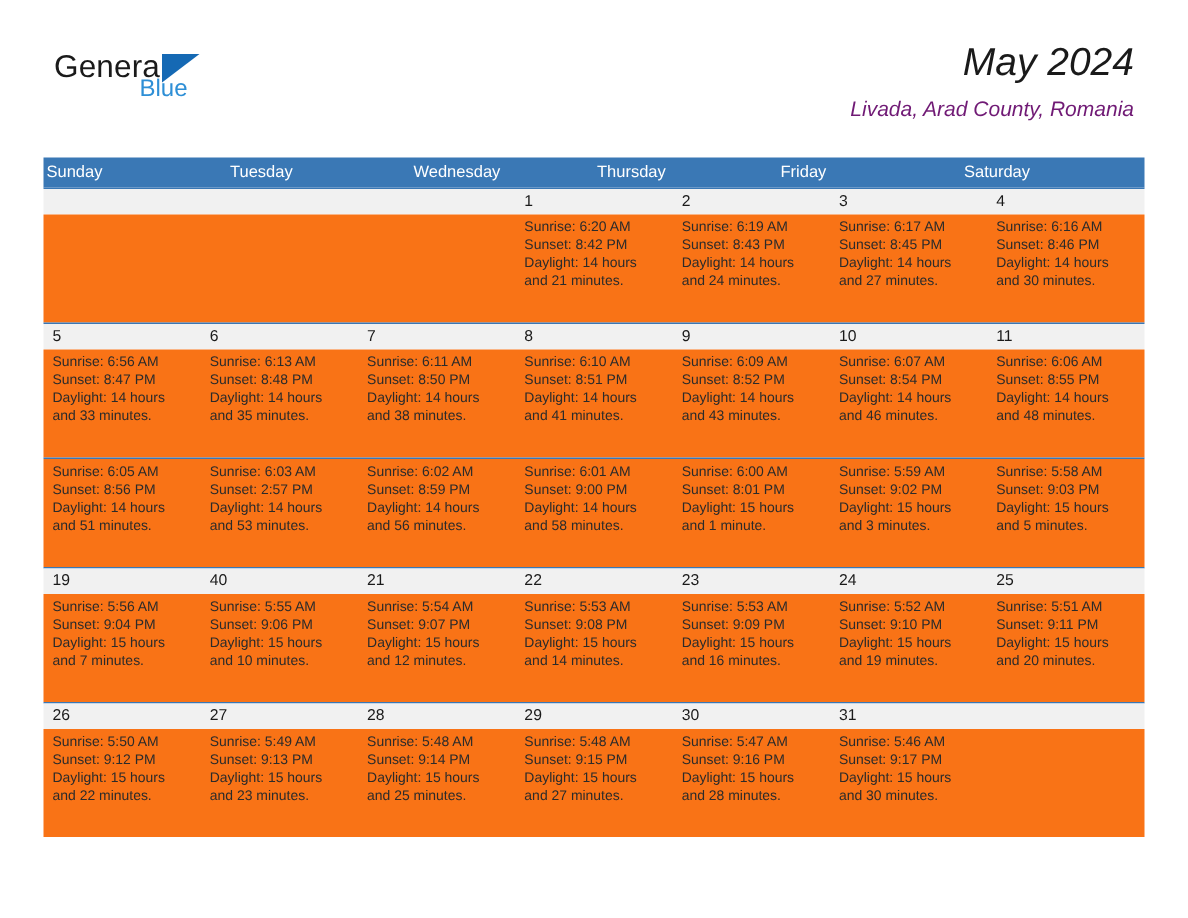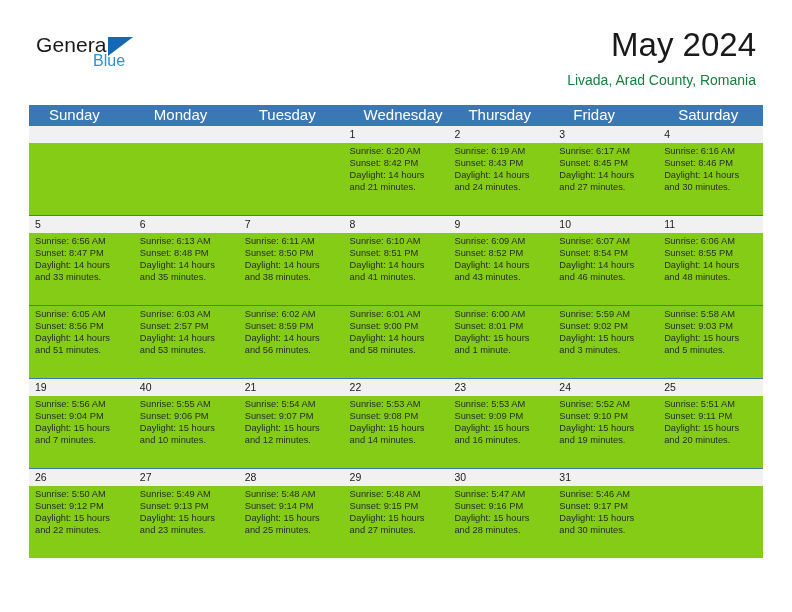--- a/index.html
+++ b/index.html
@@ -57,50 +57,52 @@
     margin-top: -3px;
     margin-left: 57px;
   }
   .title-block {
     position: absolute;
     right: 36px;
     top: 28px;
     text-align: right;
   }
   .cal-title {
-    font-size: 33px;
+    font-size: 26px;
     color: #1a1a1a;
     line-height: 1.05;
     white-space: nowrap;
+    font-style: italic;
   }
   .cal-subtitle {
     font-size: 14px;
-    color: #15803d;
+    color: #701a75;
     margin-top: 9px;
     white-space: nowrap;
+    font-style: italic;
   }
 
   
   .calendar {
     position: absolute;
     left: 29px;
     top: 105px;
     width: 734px;
   }
   .weekday-header {
     display: flex;
     background: #3a78b5;
     height: 20px;
   }
   .weekday-cell {
     flex: 1 1 0;
     color: #ffffff;
-    font-size: 15px;
+    font-size: 11px;
     line-height: 20px;
-    padding-left: 20px;
+    padding-left: 2px;
     box-sizing: border-box;
     white-space: nowrap;
   }
 
   .week {
     position: relative;
     border-top: 1px solid #3a78b5;
   }
   .week:first-of-type {
     border-top: none;
@@ -113,21 +115,21 @@
   .daynum {
     flex: 1 1 0;
     font-size: 10.5px;
     line-height: 17px;
     padding-left: 6px;
     box-sizing: border-box;
     color: #1a1a1a;
   }
   .info-band {
     display: flex;
-    background: #84cc16;
+    background: #f97316;
     height: 72px;
   }
   .info {
     flex: 1 1 0;
     padding: 3px 6px 0 6px;
     box-sizing: border-box;
     font-size: 9.3px;
     line-height: 11.9px;
     color: #2b2b2b;
   }
@@ -146,21 +148,20 @@
     <div class="title-block">
       <div class="cal-title">May 2024</div>
       <div class="cal-subtitle">Livada, Arad County, Romania</div>
     </div>
   </div>
 
   <div class="calendar">
 
     <div class="weekday-header">
       <div class="weekday-cell">Sunday</div>
-      <div class="weekday-cell">Monday</div>
       <div class="weekday-cell">Tuesday</div>
       <div class="weekday-cell">Wednesday</div>
       <div class="weekday-cell">Thursday</div>
       <div class="weekday-cell">Friday</div>
       <div class="weekday-cell">Saturday</div>
     </div>
 
     <div class="week">
       <div class="daynum-band">
         <div class="daynum"></div>

